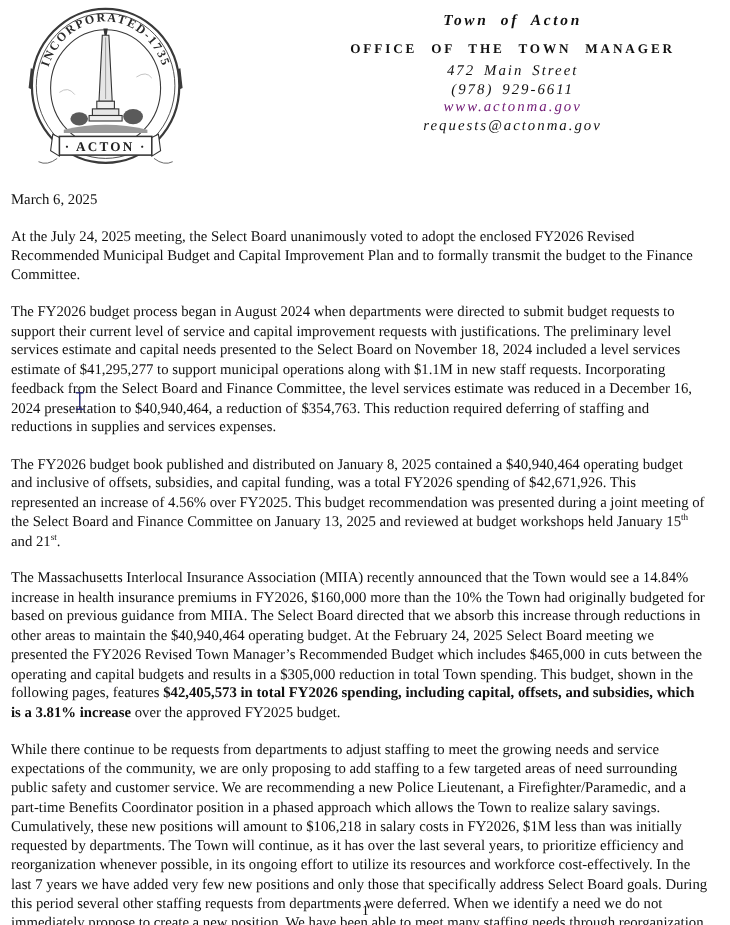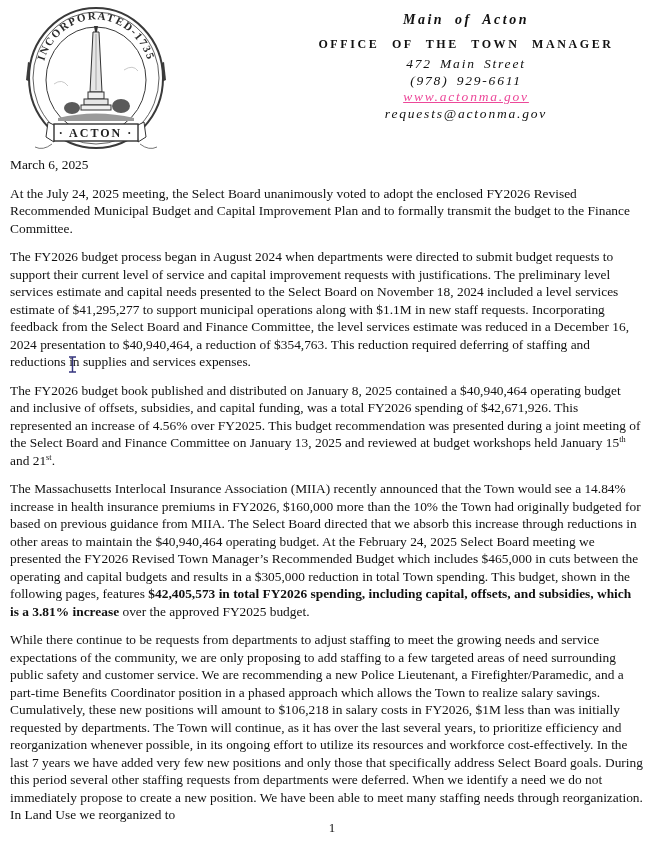--- a/index.html
+++ b/index.html
@@ -51,36 +51,35 @@
     margin-bottom: 4px;
   }
   .addr-line {
     font-size: 13.5px;
     font-style: italic;
     letter-spacing: 1.8px;
     word-spacing: 3px;
     line-height: 16.5px;
   }
   .site-link {
-    color: #ec4899;
-    text-decoration: underline;
+    color: #701a75;
     cursor: pointer;
   }
 
   
   .letter-body {
     position: absolute;
     left: 10px; top: 156px;
     width: 633px;
     font-size: 13.4px;
     line-height: 17.5px;
     text-align: left;
   }
   .letter-body p {
-    margin: 0 0 11px 0;
+    margin: 16px 0 11px 0;
   }
   .letter-body sup {
     font-size: 0.62em;
     line-height: 0;
     vertical-align: super;
   }
   .letter-body b {
     font-weight: bold;
   }
 
@@ -144,21 +143,21 @@
           <polygon points="24,116 32,120 30,136 22,131" fill="#ffffff" stroke="#333" stroke-width="1"></polygon>
           <polygon points="120,116 112,120 114,136 122,131" fill="#ffffff" stroke="#333" stroke-width="1"></polygon>
           <rect x="30" y="118" width="84" height="17" fill="#ffffff" stroke="#333" stroke-width="1.4"></rect>
           <text x="72" y="131" text-anchor="middle" font-family="Liberation Serif, serif" font-size="12" font-weight="bold" letter-spacing="2" fill="#222">· ACTON ·</text>
           <path d="M 28 138 q -9 7 -17 3 M 116 138 q 9 7 17 3" stroke="#666" stroke-width="0.9" fill="none"></path>
         </g>
       </svg>
     </div>
 
     <div class="header-text">
-      <div class="org-name">Main of Acton</div>
+      <div class="org-name">Town of Acton</div>
       <div class="office-title">OFFICE OF THE TOWN MANAGER</div>
       <div class="addr-line">472 Main Street</div>
       <div class="addr-line">(978) 929-6611</div>
       <div class="addr-line">
         <a class="site-link">www.actonma.gov</a>
       </div>
       <div class="addr-line">requests@actonma.gov</div>
     </div>
   </div>
 

